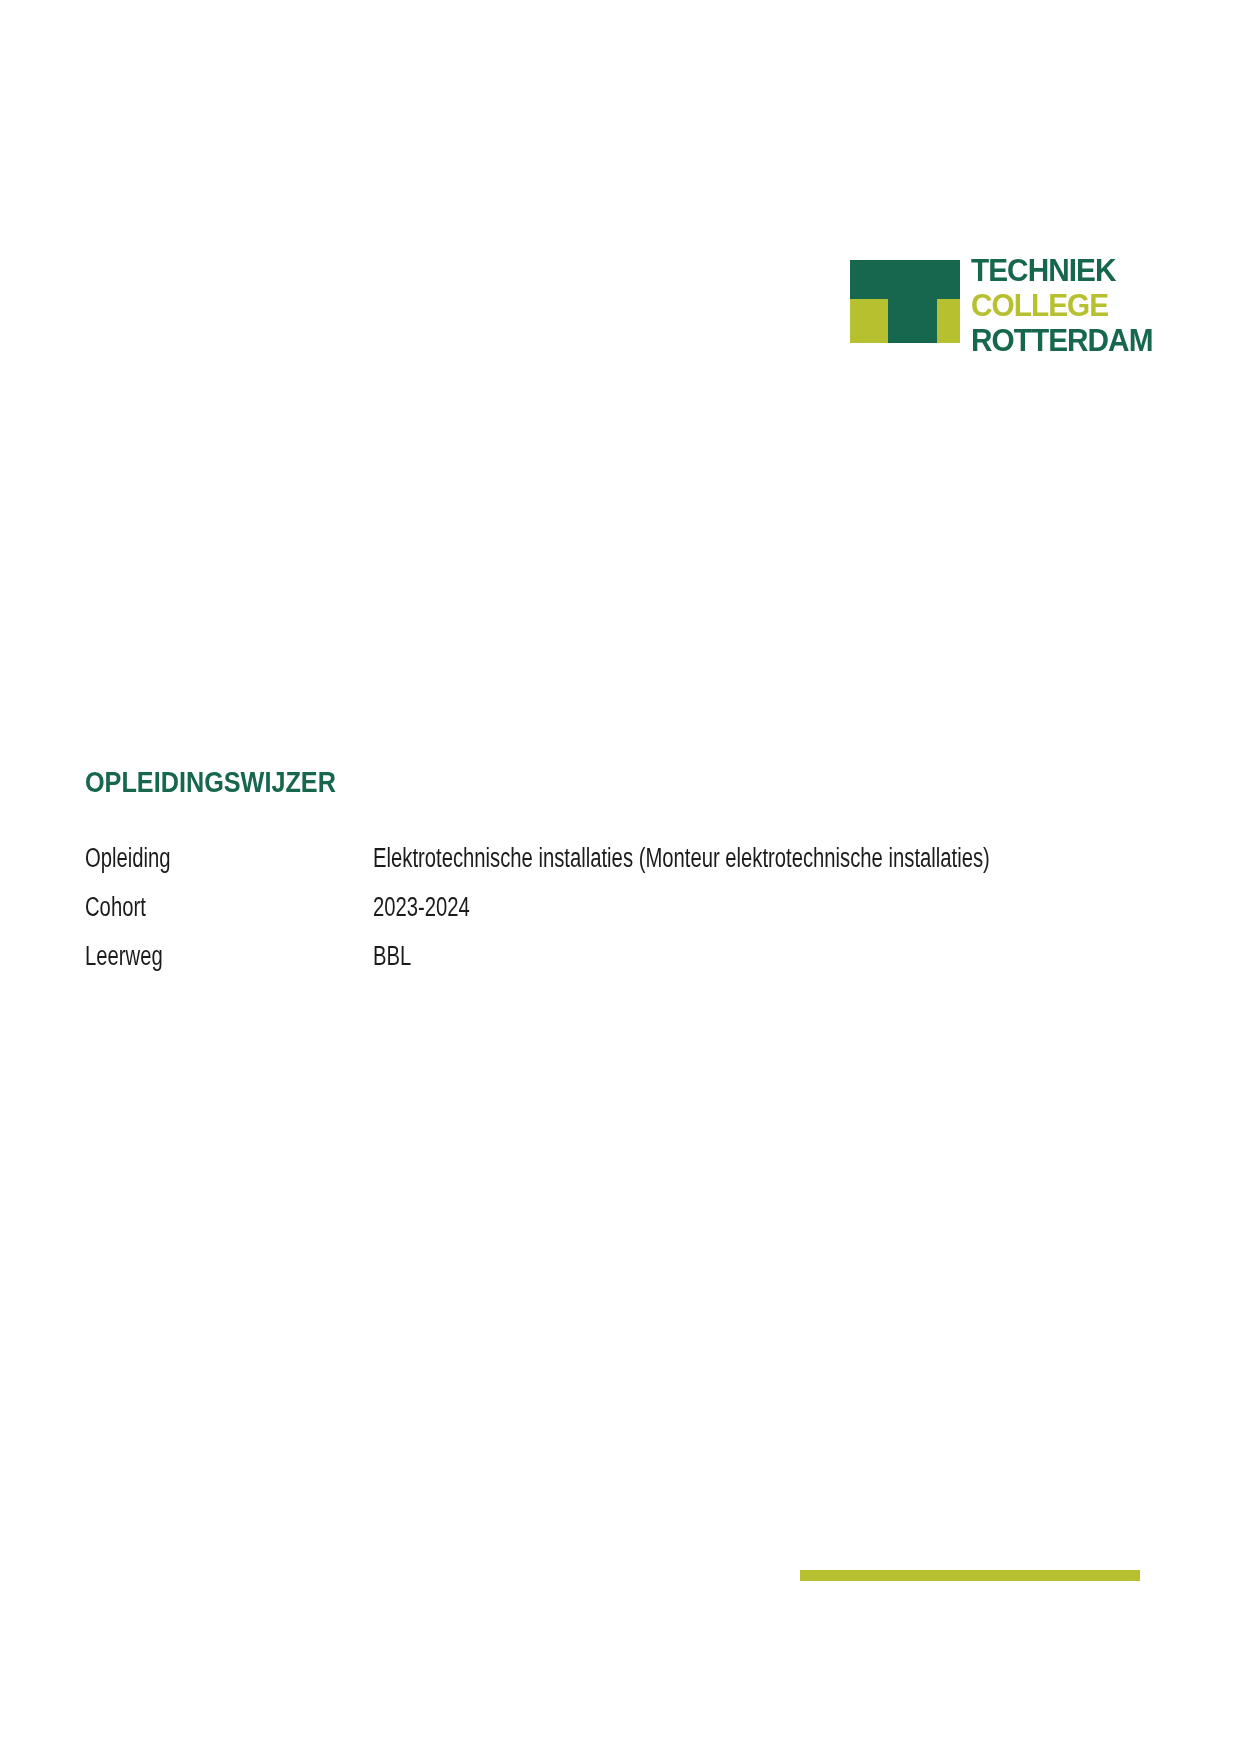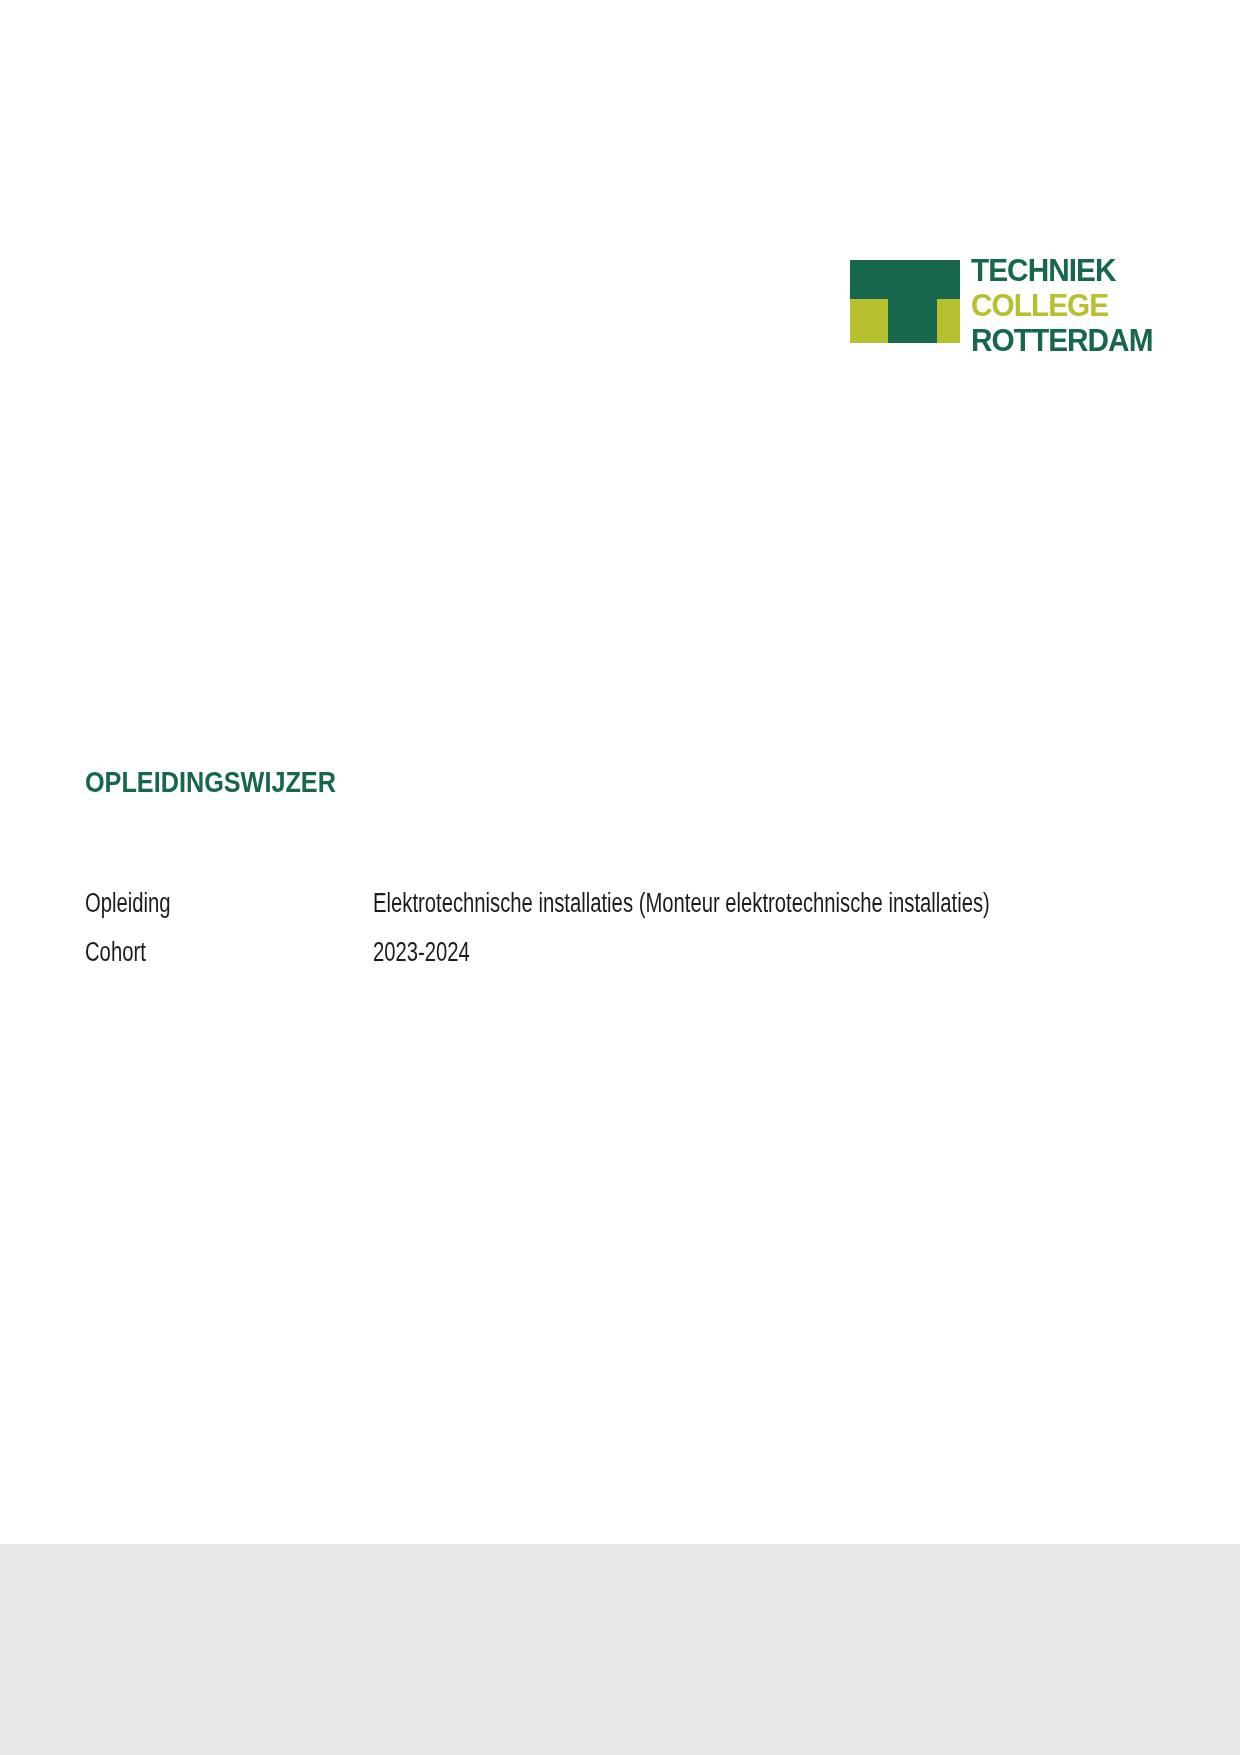--- a/index.html
+++ b/index.html
@@ -1,18 +1,18 @@
 <!DOCTYPE html>
 <html style="--brand-green: #17664e; --brand-yellow: #b7c12f; --text-color: #1b1b1b;"><head>
 <meta charset="utf-8">
 <style>
   html,body{margin:0;padding:0;background:#e8e8e8;}
   .page{
     position:relative;
-    width:1240px;height:1544px;
+    width:1240px;height:1755px;
     margin:0 auto;
     background:#ffffff;
     font-family:"Liberation Sans", sans-serif;
     overflow:hidden;
     text-decoration:underline;
   }
 
   
   .logo-mark{position:absolute;left:850px;top:260px;width:110px;height:83px;}
   .logo-mark .top-bar{width:110px;height:39px;background:var(--brand-green);}
@@ -33,21 +33,21 @@
 
   
   .doc-heading{
     position:absolute;left:85px;top:766px;margin:0;
     font-size:29px;font-weight:700;letter-spacing:0;
     color:var(--brand-green);white-space:nowrap;
     transform:scaleX(0.87);transform-origin:0 0;
   }
 
   
-  .info-table{position:absolute;left:85px;top:879px;width:1100px;}
+  .info-table{position:absolute;left:85px;top:834px;width:1100px;}
   .info-row{position:relative;height:49px;}
   .info-label,.info-value{
     position:absolute;top:0;display:inline-block;
     font-size:27px;font-weight:400;line-height:49px;
     color:var(--text-color);white-space:nowrap;
     transform:scaleX(0.75);transform-origin:0 0;
   }
   .info-label{left:0;}
   .info-value{left:288px;}
 
@@ -83,17 +83,21 @@
 
   <div class="info-table">
     <div class="info-row">
       <span class="info-label">Opleiding</span>
       <span class="info-value">Elektrotechnische installaties (Monteur elektrotechnische installaties)</span>
     </div>
     <div class="info-row">
       <span class="info-label">Cohort</span>
       <span class="info-value">2023-2024</span>
     </div>
+    <div class="info-row">
+      <span class="info-label">Leerweg</span>
+      <span class="info-value">BBL</span>
+    </div>
   </div>
 
   <div class="footer-bar"></div>
 
 </div>
 
 </body></html>

